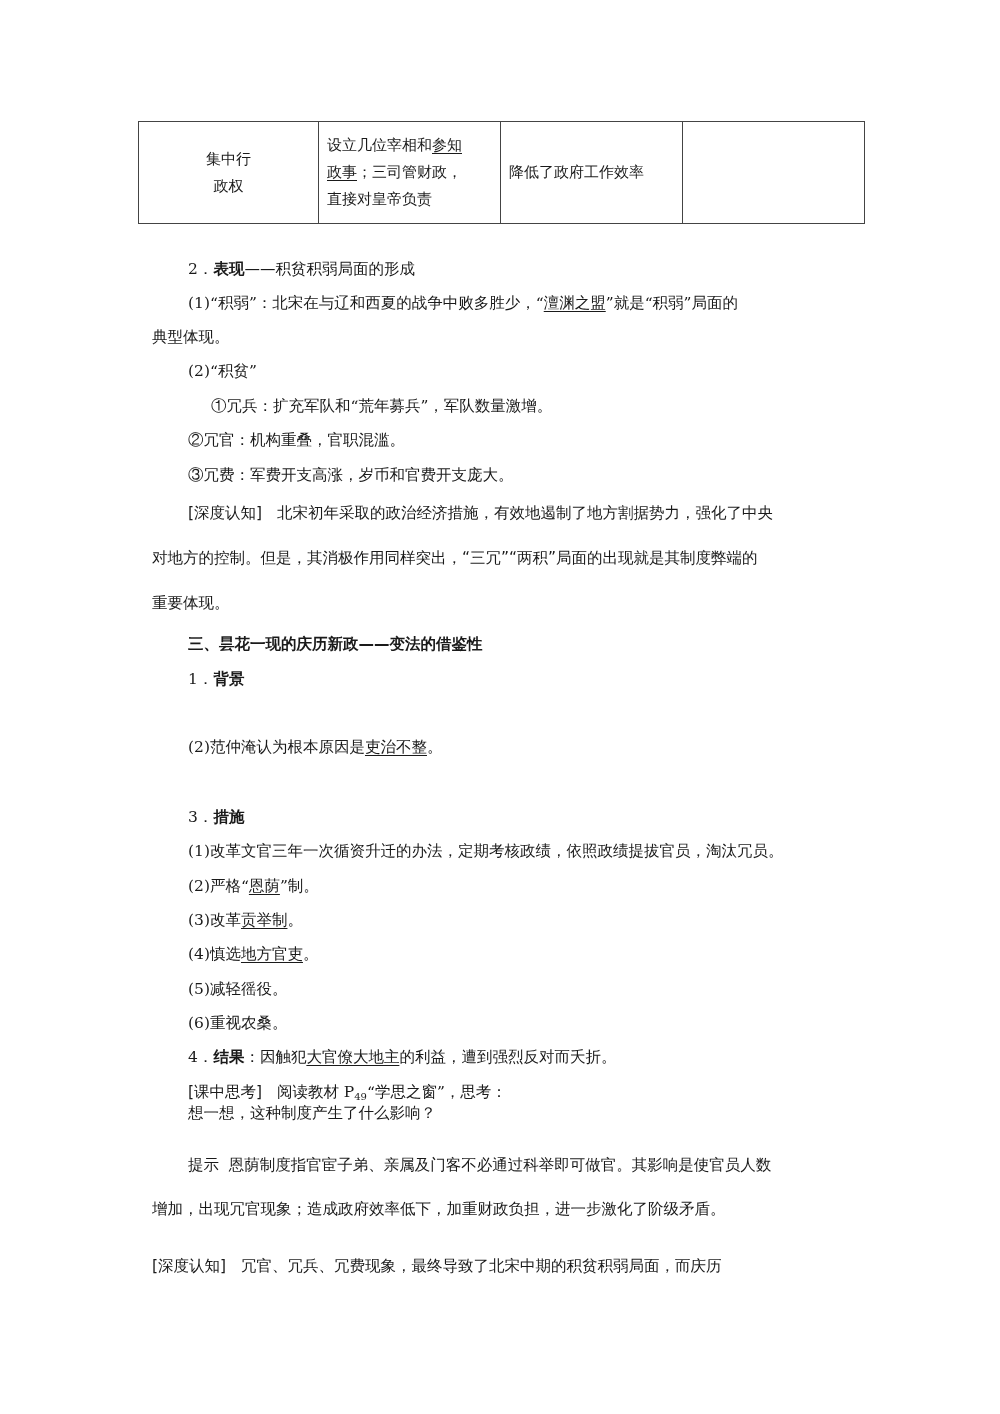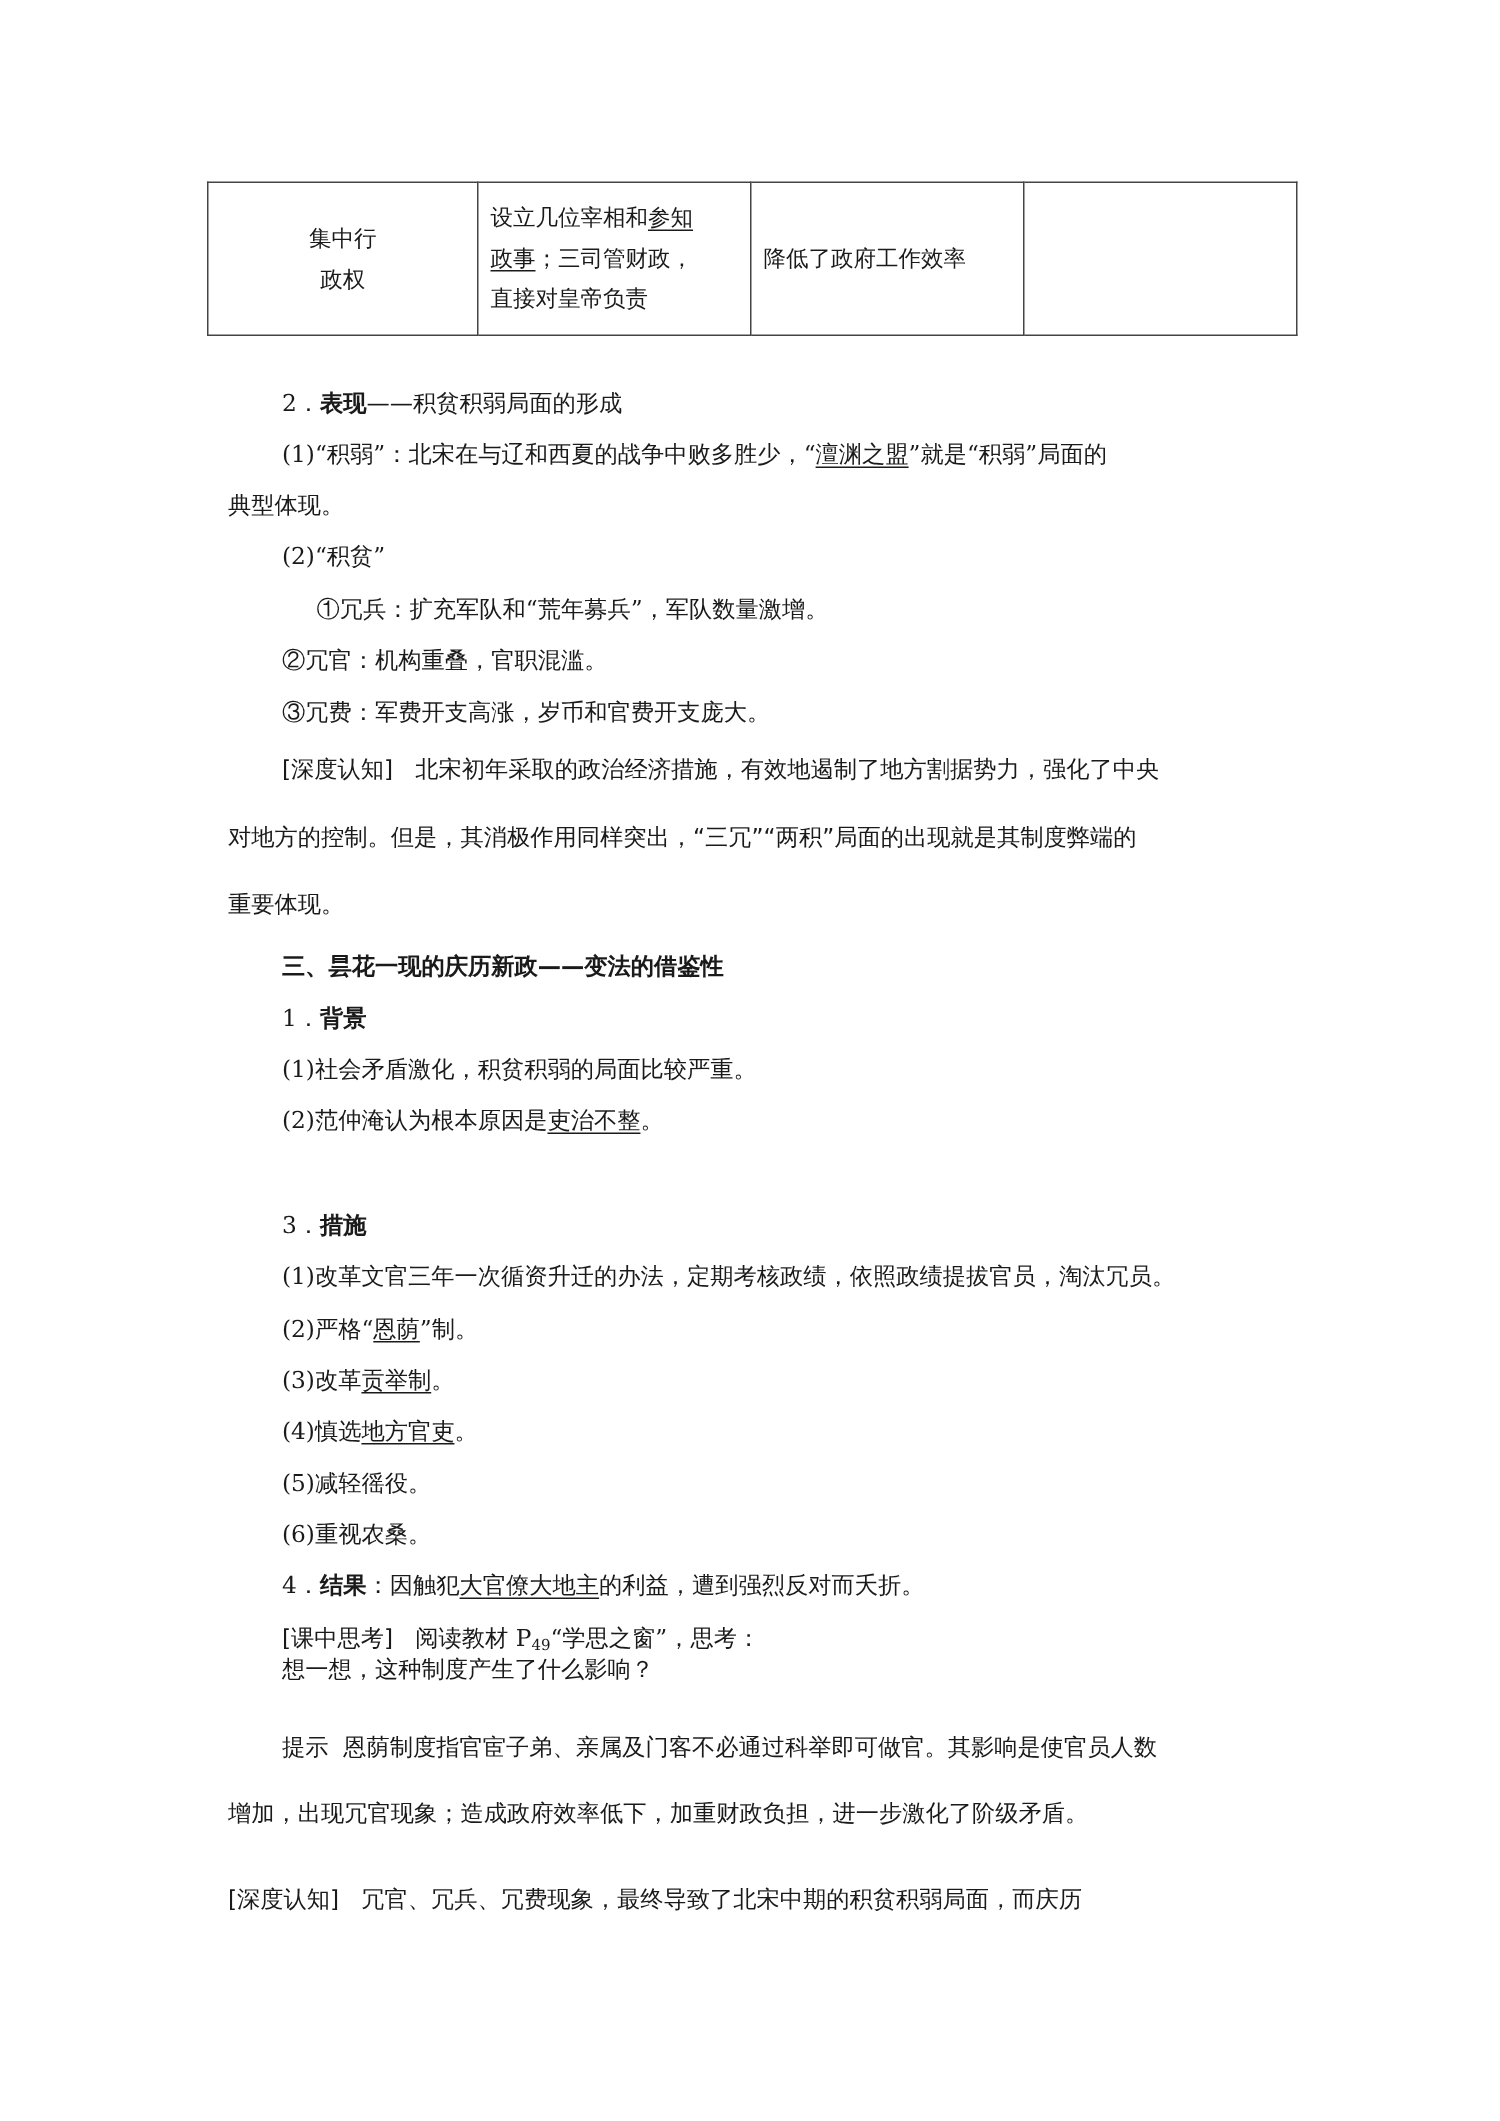--- a/index.html
+++ b/index.html
@@ -58,21 +58,20 @@
   <div class="ln ind sans" style="top:503px;">
     <span>[深度认知]</span>&nbsp;&nbsp;&nbsp;<span>北宋初年采取的政治经济措施，有效地遏制了地方割据势力，强化了中央</span>
   </div>
   <div class="ln sans" style="top:548px;">对地方的控制。但是，其消极作用同样突出，“三冗”“两积”局面的出现就是其制度弊端的</div>
   <div class="ln sans" style="top:593px;">重要体现。</div>
 
   <div class="ln ind sans bold" style="top:634px;">三、昙花一现的庆历新政——变法的借鉴性</div>
   <div class="ln ind" style="top:669px;">
     <span>1．</span><span class="sans bold">背景</span>
   </div>
-  <div class="ln ind" style="top:703px;">(1)社会矛盾激化，积贫积弱的局面比较严重。</div>
   <div class="ln ind" style="top:737px;">
     <span>(2)范仲淹认为根本原因是</span><u>吏治不整</u><span>。</span>
   </div>
   <div class="ln ind" style="top:807px;">
     <span>3．</span><span class="sans bold">措施</span>
   </div>
   <div class="ln ind" style="top:841px;">(1)改革文官三年一次循资升迁的办法，定期考核政绩，依照政绩提拔官员，淘汰冗员。</div>
   <div class="ln ind" style="top:876px;text-align:right;">
     <span>(2)严格“</span><u>恩荫</u><span>”制。</span>
   </div>

